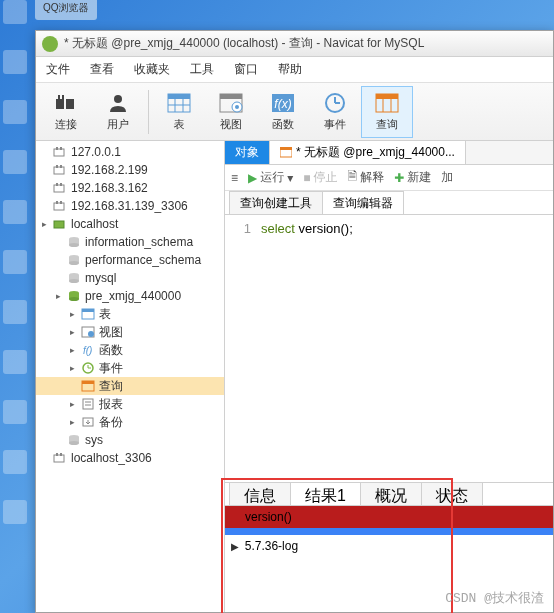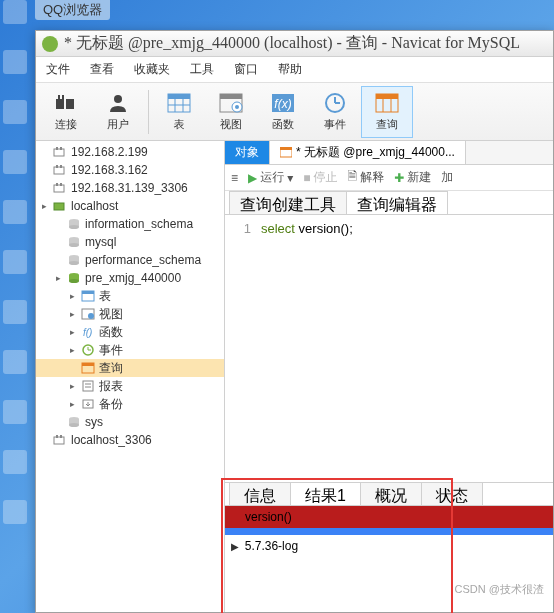--- a/index.html
+++ b/index.html
@@ -2,26 +2,26 @@
 <html><head>
 <meta charset="utf-8">
 <style>
 * { margin: 0; padding: 0; box-sizing: border-box; font-family: "Microsoft YaHei", Arial, sans-serif; }
 body { width: 554px; height: 613px; background: linear-gradient(135deg, #2e7bd6 0%, #5ba3e8 50%, #2e7bd6 100%); overflow: hidden; position: relative; font-size: 12px; }
 
 .desktop-icons { position: absolute; left: 2px; top: 0; width: 28px; height: 100%; }
 .desk-icon { width: 26px; height: 42px; margin-bottom: 8px; display: flex; flex-direction: column; align-items: center; }
 .desk-icon-img { width: 24px; height: 24px; background: rgba(255,255,255,0.3); border-radius: 3px; }
 
-.taskbar-tab { position: absolute; top: 0; left: 35px; height: 20px; background: rgba(200,220,240,0.7); padding: 1px 8px; font-size: 13px; color: #333; border-radius: 0 0 3px 3px; }
+.taskbar-tab { position: absolute; top: 0; left: 35px; height: 20px; background: rgba(200,220,240,0.7); padding: 1px 8px; font-size: 10px; color: #333; border-radius: 0 0 3px 3px; }
 
 .window { position: absolute; left: 35px; top: 30px; width: 519px; height: 583px; background: #f5f5f5; border: 1px solid #a0a0a0; box-shadow: 0 2px 10px rgba(0,0,0,0.3); }
 .titlebar { height: 26px; background: linear-gradient(#fdfdfd, #e8e8e8); border-bottom: 1px solid #d0d0d0; display: flex; align-items: center; padding: 0 6px; }
 .titlebar-icon { width: 16px; height: 16px; background: #7cb342; border-radius: 50%; margin-right: 6px; }
-.titlebar-text { font-size: 16px; color: #444; font-family: Liberation Serif, serif; }
+.titlebar-text { font-size: 12px; color: #444; }
 
 .menubar { height: 26px; background: #fff; border-bottom: 1px solid #e0e0e0; display: flex; align-items: center; padding: 0 10px; gap: 20px; }
 .menu-item { font-size: 12px; color: #333; cursor: pointer; }
 
 .toolbar { height: 58px; background: linear-gradient(#fafafa, #f0f0f0); border-bottom: 1px solid #d0d0d0; display: flex; align-items: center; padding: 0 4px; }
 .tool-btn { display: flex; flex-direction: column; align-items: center; justify-content: center; width: 52px; height: 52px; cursor: pointer; border: 1px solid transparent; }
 .tool-btn.active { background: #e3f2fd; border: 1px solid #90caf9; }
 .tool-icon { width: 28px; height: 24px; display: flex; align-items: center; justify-content: center; }
 .tool-label { font-size: 11px; color: #333; margin-top: 2px; }
 .tool-sep { width: 1px; height: 44px; background: #d0d0d0; margin: 0 4px; }
@@ -38,38 +38,38 @@
 .right-panel { flex: 1; background: #fff; display: flex; flex-direction: column; }
 .tab-strip { height: 24px; background: #f5f5f5; border-bottom: 1px solid #d0d0d0; display: flex; align-items: stretch; }
 .tab { padding: 0 10px; display: flex; align-items: center; font-size: 12px; border-right: 1px solid #d0d0d0; cursor: pointer; gap: 4px; }
 .tab.active { background: #1e88e5; color: white; }
 
 .action-bar { height: 26px; border-bottom: 1px solid #e0e0e0; display: flex; align-items: center; padding: 0 6px; gap: 10px; font-size: 12px; }
 .action-item { display: flex; align-items: center; gap: 3px; cursor: pointer; color: #555; }
 .green { color: #4caf50; }
 
 .sub-tabs { height: 24px; border-bottom: 1px solid #d0d0d0; display: flex; padding-left: 4px; }
-.sub-tab { padding: 3px 10px; font-size: 16px; border: 1px solid #d0d0d0; border-bottom: none; background: #f5f5f5; cursor: pointer; margin-right: -1px; }
+.sub-tab { padding: 3px 10px; font-size: 12px; border: 1px solid #d0d0d0; border-bottom: none; background: #f5f5f5; cursor: pointer; margin-right: -1px; }
 .sub-tab.active { background: #fff; position: relative; z-index: 1; }
 
 .editor { flex: 1; padding: 6px; font-family: Consolas, monospace; font-size: 13px; background: #fff; }
 .line-num { display: inline-block; width: 20px; color: #999; text-align: right; margin-right: 10px; }
 .kw { color: #4d7c0f; }
 
 .result-area { position: absolute; left: 189px; bottom: 0; right: 0; height: 130px; background: #fff; }
 .result-highlight { position: absolute; left: -4px; top: -4px; right: 100px; bottom: -4px; border: 2px solid #e53935; pointer-events: none; }
 .result-tabs { height: 24px; display: flex; border-top: 1px solid #d0d0d0; border-bottom: 1px solid #d0d0d0; padding-left: 4px; }
 .result-tab { padding: 3px 14px; font-size: 16px; border: 1px solid #d0d0d0; border-top: none; border-bottom: none; background: #f5f5f5; cursor: pointer; margin-right: -1px; }
 .result-tab.active { background: #fff; }
 .result-grid { padding: 0; }
 .grid-header { background: #b91c1c; padding: 4px 20px; font-size: 12px; border-bottom: 7px solid #3b82f6; }
 .grid-row { padding: 4px 6px; font-size: 12px; display: flex; align-items: center; }
 .grid-arrow { color: #333; margin-right: 6px; font-size: 10px; }
 
-.watermark { position: absolute; right: 10px; bottom: 16px; font-size: 11px; color: rgba(150,150,150,0.85); font-family: Liberation Sans, sans-serif; }
+.watermark { position: absolute; right: 10px; bottom: 6px; font-size: 13px; color: rgba(150,150,150,0.85); font-family: Liberation Mono, monospace; }
 
 svg { display: block; }
 </style>
 </head>
 <body>
 
 <div class="taskbar-tab">QQ浏览器</div>
 
 <div class="desktop-icons">
   <div class="desk-icon">
@@ -204,44 +204,56 @@
         <div class="tree-row">
           <span class="tree-indent" style="width:0px"></span>
           <span class="tree-toggle"></span>
           <span class="tree-icon">
             <svg width="14" height="12">
               <rect x="1" y="3" width="10" height="7" fill="none" stroke="#888"></rect>
               <rect x="3" y="1" width="2" height="3" fill="#888"></rect>
               <rect x="7" y="1" width="2" height="3" fill="#888"></rect>
             </svg>
           </span>
-          <span class="tree-label">192.168.2.199</span>
+          <span class="tree-label">127.0.0.1</span>
         </div>
         <div class="tree-row">
           <span class="tree-indent" style="width:0px"></span>
           <span class="tree-toggle"></span>
           <span class="tree-icon">
             <svg width="14" height="12">
               <rect x="1" y="3" width="10" height="7" fill="none" stroke="#888"></rect>
               <rect x="3" y="1" width="2" height="3" fill="#888"></rect>
               <rect x="7" y="1" width="2" height="3" fill="#888"></rect>
             </svg>
           </span>
-          <span class="tree-label">192.168.3.162</span>
+          <span class="tree-label">192.168.2.199</span>
         </div>
         <div class="tree-row">
           <span class="tree-indent" style="width:0px"></span>
           <span class="tree-toggle"></span>
           <span class="tree-icon">
             <svg width="14" height="12">
               <rect x="1" y="3" width="10" height="7" fill="none" stroke="#888"></rect>
               <rect x="3" y="1" width="2" height="3" fill="#888"></rect>
               <rect x="7" y="1" width="2" height="3" fill="#888"></rect>
             </svg>
           </span>
+          <span class="tree-label">192.168.3.162</span>
+        </div>
+        <div class="tree-row">
+          <span class="tree-indent" style="width:0px"></span>
+          <span class="tree-toggle"></span>
+          <span class="tree-icon">
+            <svg width="14" height="12">
+              <rect x="1" y="3" width="10" height="7" fill="none" stroke="#888"></rect>
+              <rect x="3" y="1" width="2" height="3" fill="#888"></rect>
+              <rect x="7" y="1" width="2" height="3" fill="#888"></rect>
+            </svg>
+          </span>
           <span class="tree-label">192.168.31.139_3306</span>
         </div>
         <div class="tree-row">
           <span class="tree-indent" style="width:0px"></span>
           <span class="tree-toggle">▸</span>
           <span class="tree-icon">
             <svg width="14" height="12">
               <rect x="1" y="3" width="10" height="7" fill="#7cb342" stroke="#558b2f"></rect>
             </svg>
           </span>
@@ -262,33 +274,33 @@
         <div class="tree-row">
           <span class="tree-indent" style="width:14px"></span>
           <span class="tree-toggle"></span>
           <span class="tree-icon">
             <svg width="14" height="12">
               <ellipse cx="7" cy="3" rx="5" ry="2" fill="#ccc"></ellipse>
               <rect x="2" y="3" width="10" height="6" fill="#ccc"></rect>
               <ellipse cx="7" cy="9" rx="5" ry="2" fill="#bbb"></ellipse>
             </svg>
           </span>
-          <span class="tree-label">mysql</span>
+          <span class="tree-label">performance_schema</span>
         </div>
         <div class="tree-row">
           <span class="tree-indent" style="width:14px"></span>
           <span class="tree-toggle"></span>
           <span class="tree-icon">
             <svg width="14" height="12">
               <ellipse cx="7" cy="3" rx="5" ry="2" fill="#ccc"></ellipse>
               <rect x="2" y="3" width="10" height="6" fill="#ccc"></rect>
               <ellipse cx="7" cy="9" rx="5" ry="2" fill="#bbb"></ellipse>
             </svg>
           </span>
-          <span class="tree-label">performance_schema</span>
+          <span class="tree-label">mysql</span>
         </div>
         <div class="tree-row">
           <span class="tree-indent" style="width:14px"></span>
           <span class="tree-toggle">▸</span>
           <span class="tree-icon">
             <svg width="14" height="12">
               <ellipse cx="7" cy="3" rx="5" ry="2" fill="#7cb342"></ellipse>
               <rect x="2" y="3" width="10" height="6" fill="#7cb342"></rect>
               <ellipse cx="7" cy="9" rx="5" ry="2" fill="#689f38"></ellipse>
             </svg>

